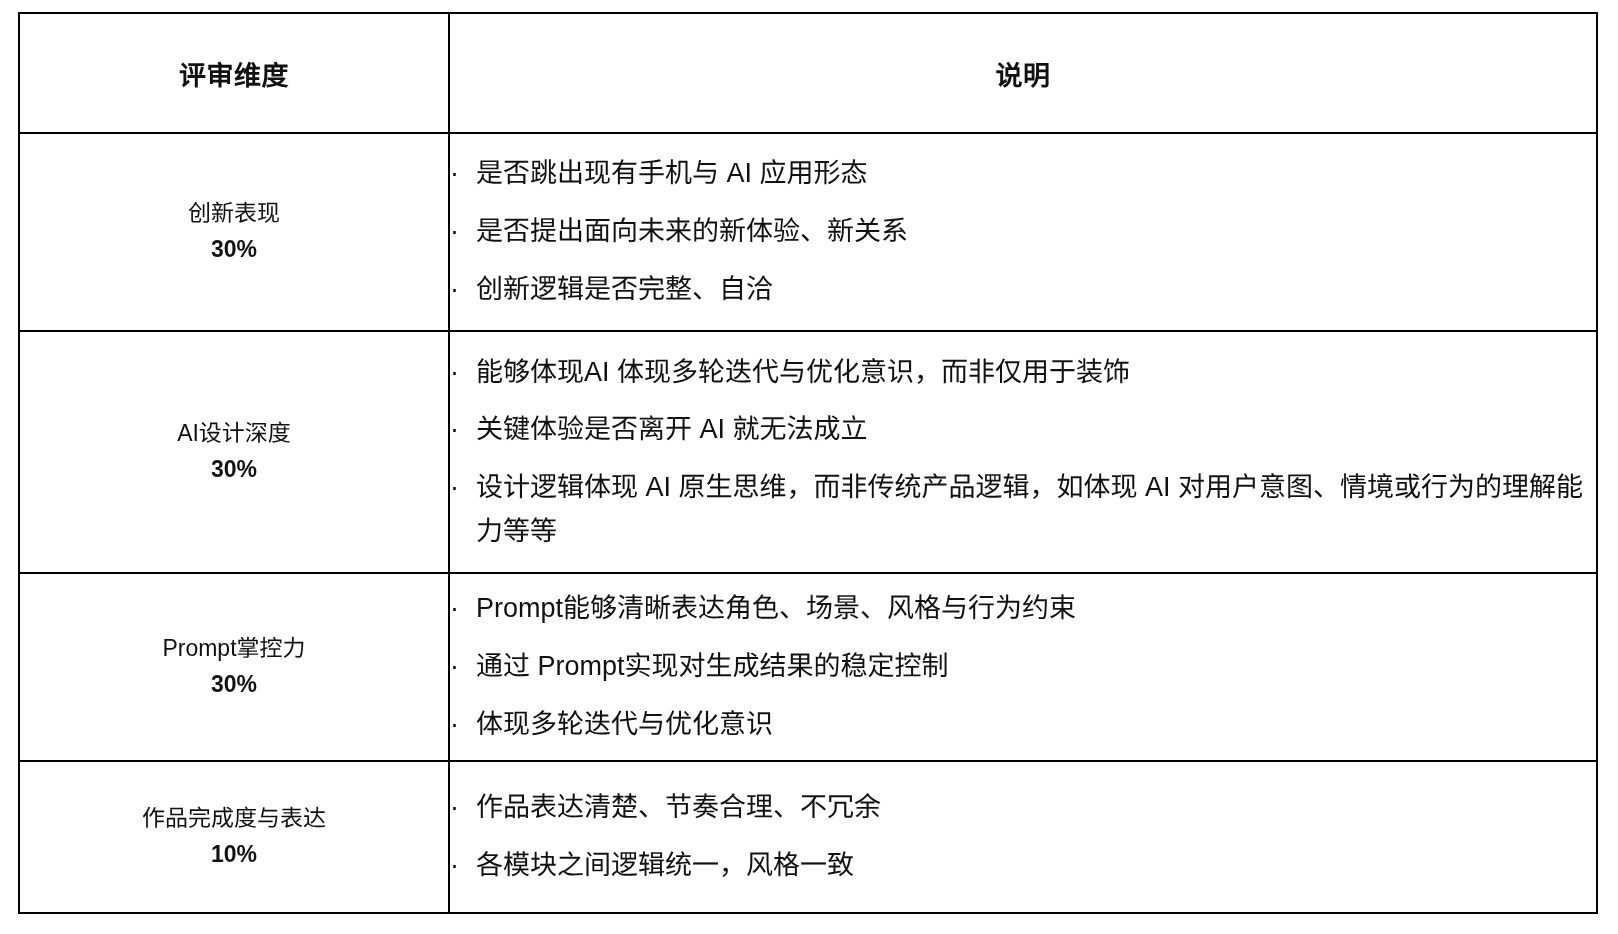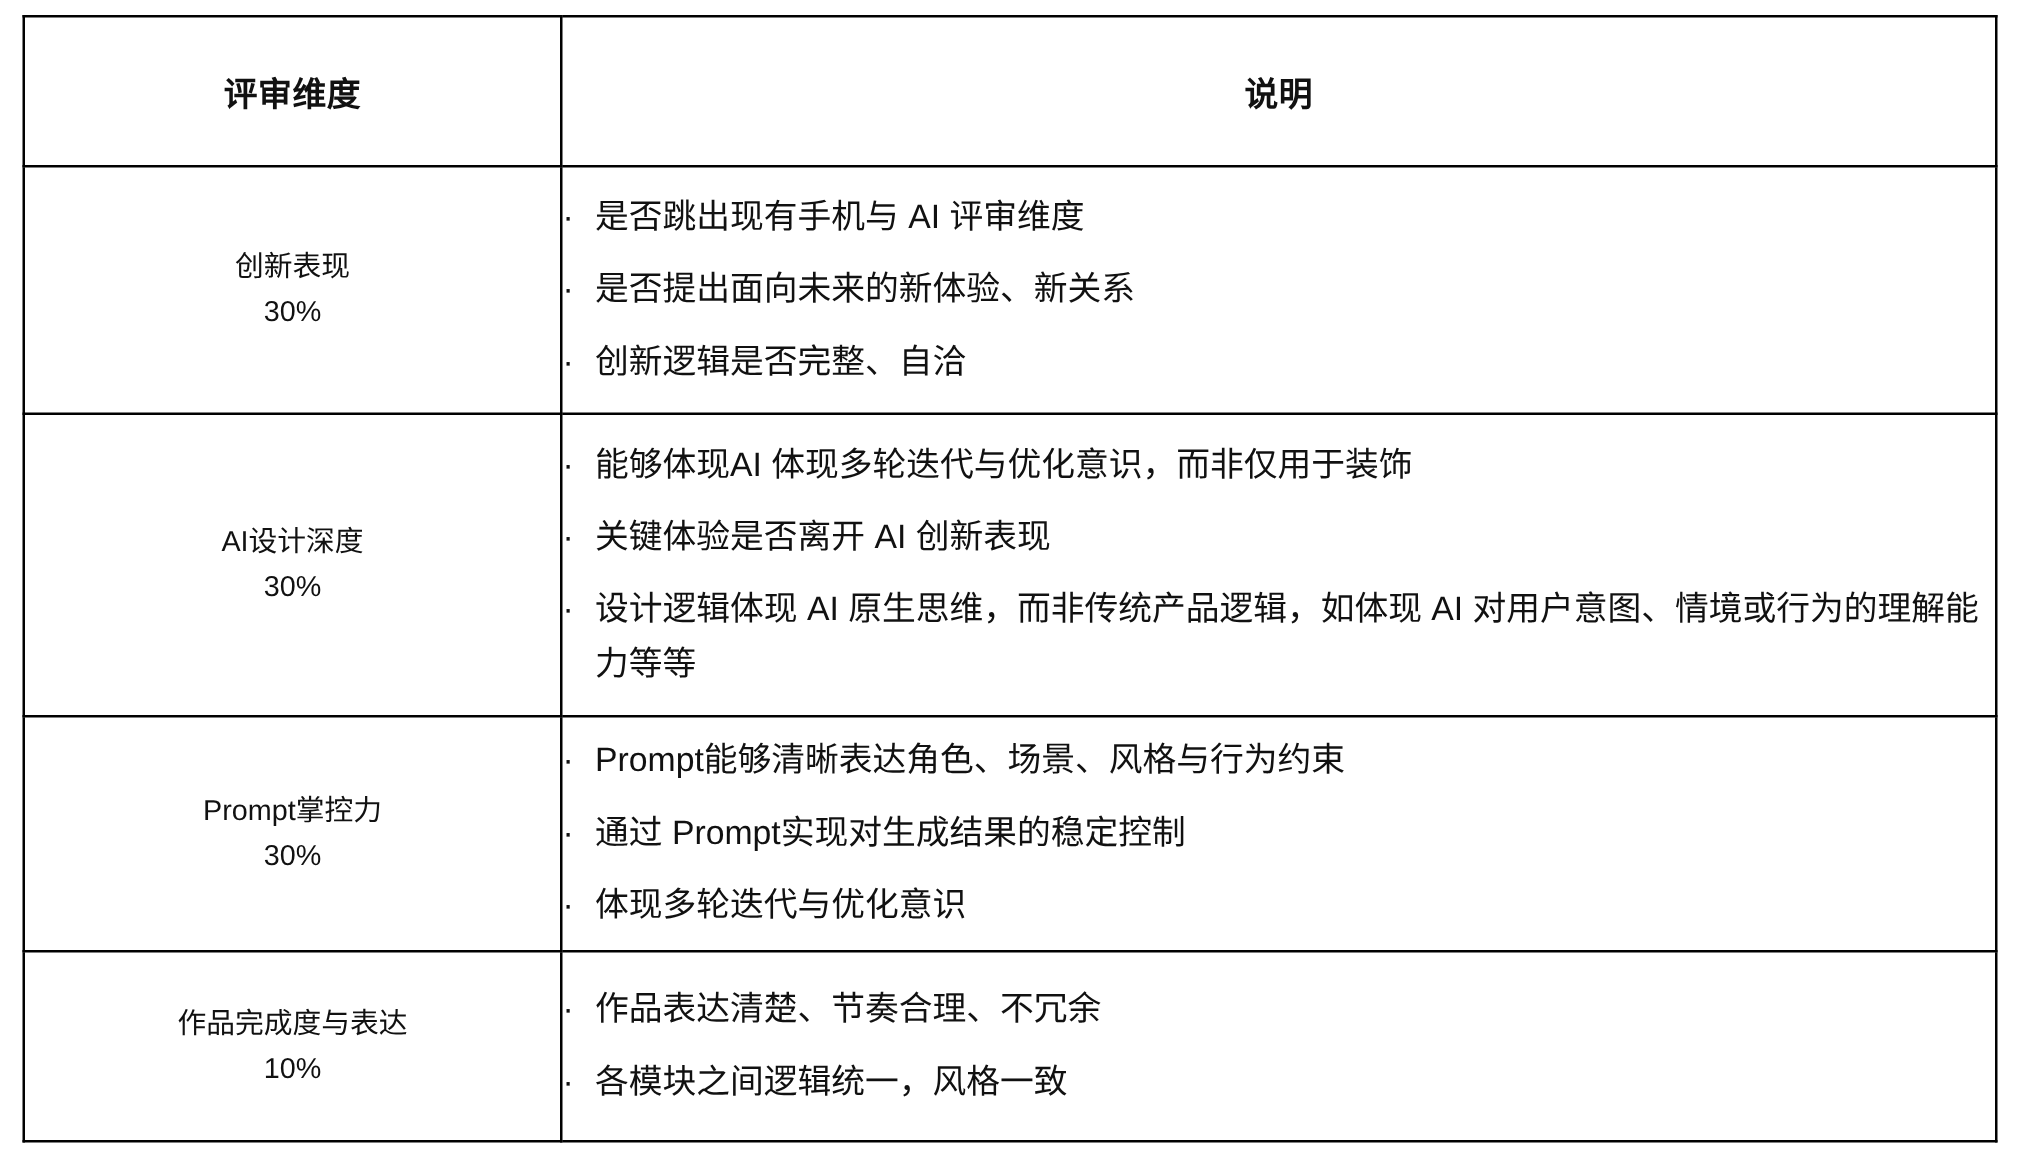--- a/index.html
+++ b/index.html
@@ -45,21 +45,21 @@
     letter-spacing: 0.5px;
   }
 
   td.dim {
     text-align: center;
     font-size: 23px;
     line-height: 1.55;
     padding: 10px 8px;
   }
   td.dim .dim-name { display: block; }
-  td.dim .dim-weight { display: block; }
+  td.dim .dim-weight { display: block; font-weight: bold; }
 
   td.desc {
     padding: 18px 26px 18px 22px;
     font-size: 27px;
     line-height: 1.62;
   }
   td.desc ul {
     list-style: none;
     margin: 0;
     padding: 0;
@@ -99,35 +99,35 @@
       </tr>
     </thead>
     <tbody>
       <tr class="row-innovation">
         <td class="dim">
           <span class="dim-name">创新表现</span>
           <span class="dim-weight">30%</span>
         </td>
         <td class="desc">
           <ul>
-            <li><span class="bullet">·</span><span>是否跳出现有手机与 AI 评审维度</span></li>
+            <li><span class="bullet">·</span><span>是否跳出现有手机与 AI 应用形态</span></li>
             <li><span class="bullet">·</span><span>是否提出面向未来的新体验、新关系</span></li>
             <li><span class="bullet">·</span><span>创新逻辑是否完整、自洽</span></li>
           </ul>
         </td>
       </tr>
       <tr class="row-aidepth">
         <td class="dim">
           <span class="dim-name">AI设计深度</span>
           <span class="dim-weight">30%</span>
         </td>
         <td class="desc">
           <ul>
             <li><span class="bullet">·</span><span>能够体现AI 体现多轮迭代与优化意识，而非仅用于装饰</span></li>
-            <li><span class="bullet">·</span><span>关键体验是否离开 AI 创新表现</span></li>
+            <li><span class="bullet">·</span><span>关键体验是否离开 AI 就无法成立</span></li>
             <li><span class="bullet">·</span><span>设计逻辑体现 AI 原生思维，而非传统产品逻辑，如体现 AI 对用户意图、情境或行为的理解能力等等</span></li>
           </ul>
         </td>
       </tr>
       <tr class="row-prompt">
         <td class="dim">
           <span class="dim-name">Prompt掌控力</span>
           <span class="dim-weight">30%</span>
         </td>
         <td class="desc">

